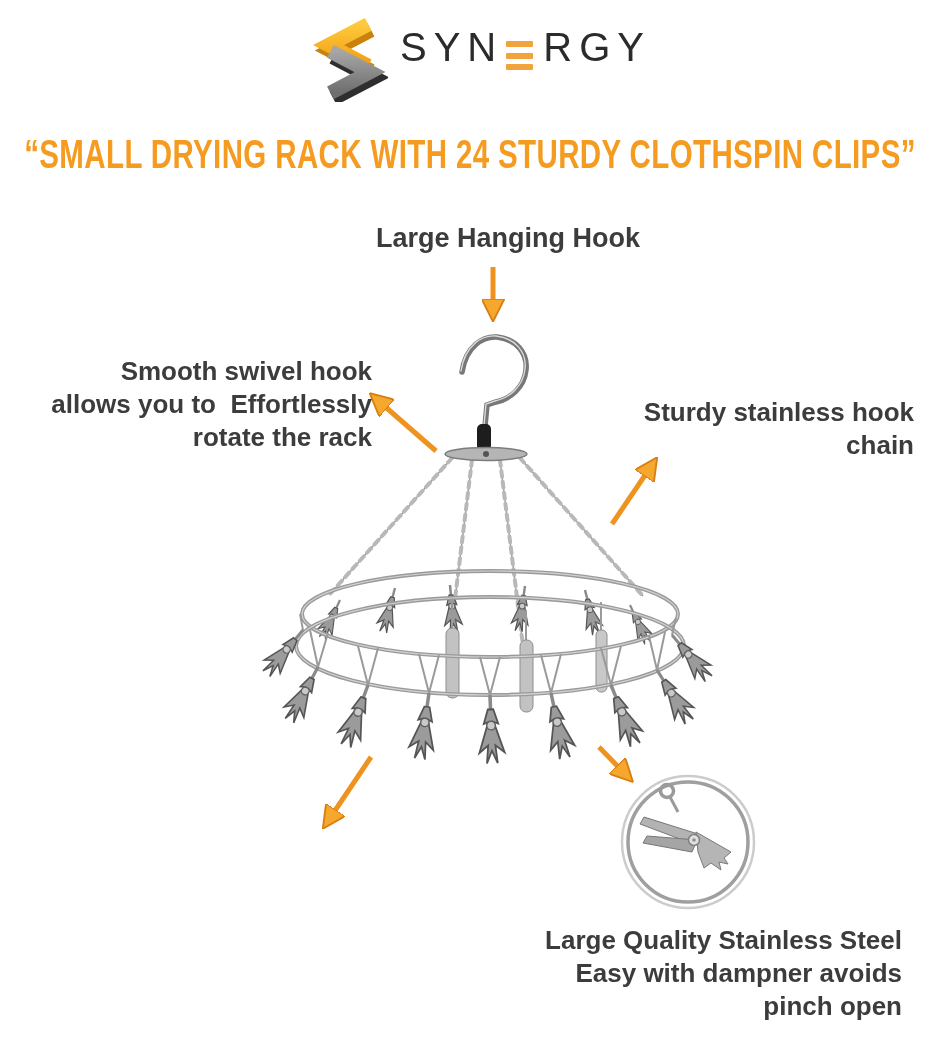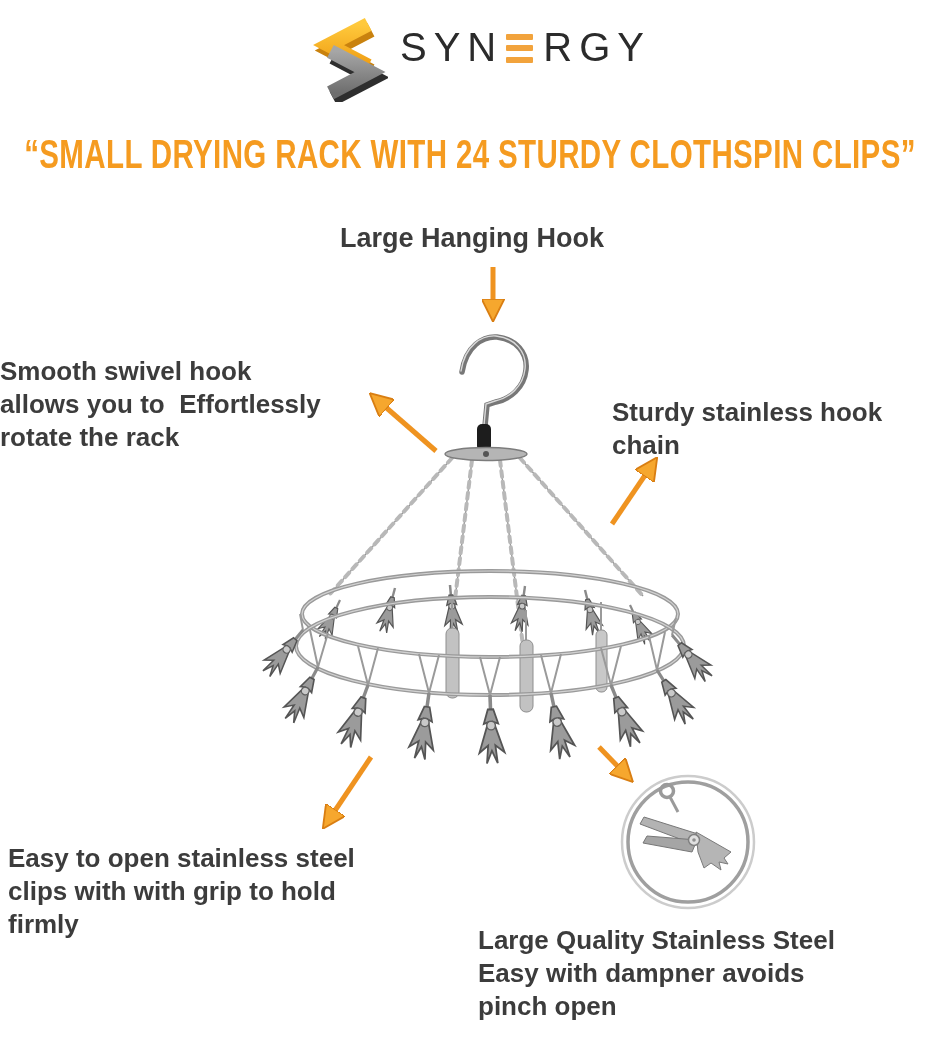--- a/index.html
+++ b/index.html
@@ -5,38 +5,38 @@
   html,body{margin:0;padding:0;background:#fff;}
   .canvas{
     position:relative;width:940px;height:1043px;background:#fff;
     font-family:"Liberation Sans",sans-serif;overflow:hidden;
   }
   .art{position:absolute;left:0;top:0;}
   
   .logo-mark{position:absolute;left:298px;top:8px;}
   .wordmark{
     position:absolute;left:400px;top:24px;height:46px;
-    display:flex;align-items:center;
+    display:flex;align-items:flex-end;
     font-size:40px;letter-spacing:7px;color:#2b2b2b;font-weight:400;
   }
   .ebars{
     display:inline-flex;flex-direction:column;justify-content:space-between;
     width:27px;height:29px;margin:2px 10px 0 3px;
   }
   .ebars i{display:block;height:6px;background:#F2A33C;border-radius:1px;}
   
   .headline{
     position:absolute;top:131px;left:50%;margin:0;
     transform:translateX(-50%) scaleX(0.72);transform-origin:center top;
     white-space:nowrap;font-size:41px;font-weight:700;color:#F59B20;
     letter-spacing:0.5px;
   }
   
   .callout{
-    position:absolute;color:#3C3C3C;font-weight:700;text-align:left;
+    position:absolute;color:#3C3C3C;font-weight:700;text-align:right;
     font-size:26px;line-height:33px;
   }
   .callout span{display:block;white-space:pre;}
   .co-hook  {left:340px;top:222px;width:300px;font-size:27px;}
   .co-swivel{left:0px;  top:325px;width:372px;margin-top:30px;}
   .co-chain {left:612px;top:396px;width:302px;}
   .co-clips {left:8px;  top:842px;width:388px;}
   .co-inset {left:478px;top:924px;width:424px;}
 </style>
 </head>
@@ -202,25 +202,20 @@
     <span>Smooth swivel hook</span>
     <span>allows you to  Effortlessly</span>
     <span>rotate the rack</span>
   </div>
 
   <div class="callout co-chain">
     <span>Sturdy stainless hook</span>
     <span>chain</span>
   </div>
 
-  <div class="callout co-clips">
-    <span>Easy to open stainless steel</span>
-    <span>clips with with grip to hold</span>
-    <span>firmly</span>
-  </div>
 
   <div class="callout co-inset">
     <span>Large Quality Stainless Steel</span>
     <span>Easy with dampner avoids</span>
     <span>pinch open</span>
   </div>
 
 </div>
 
 </body></html>

